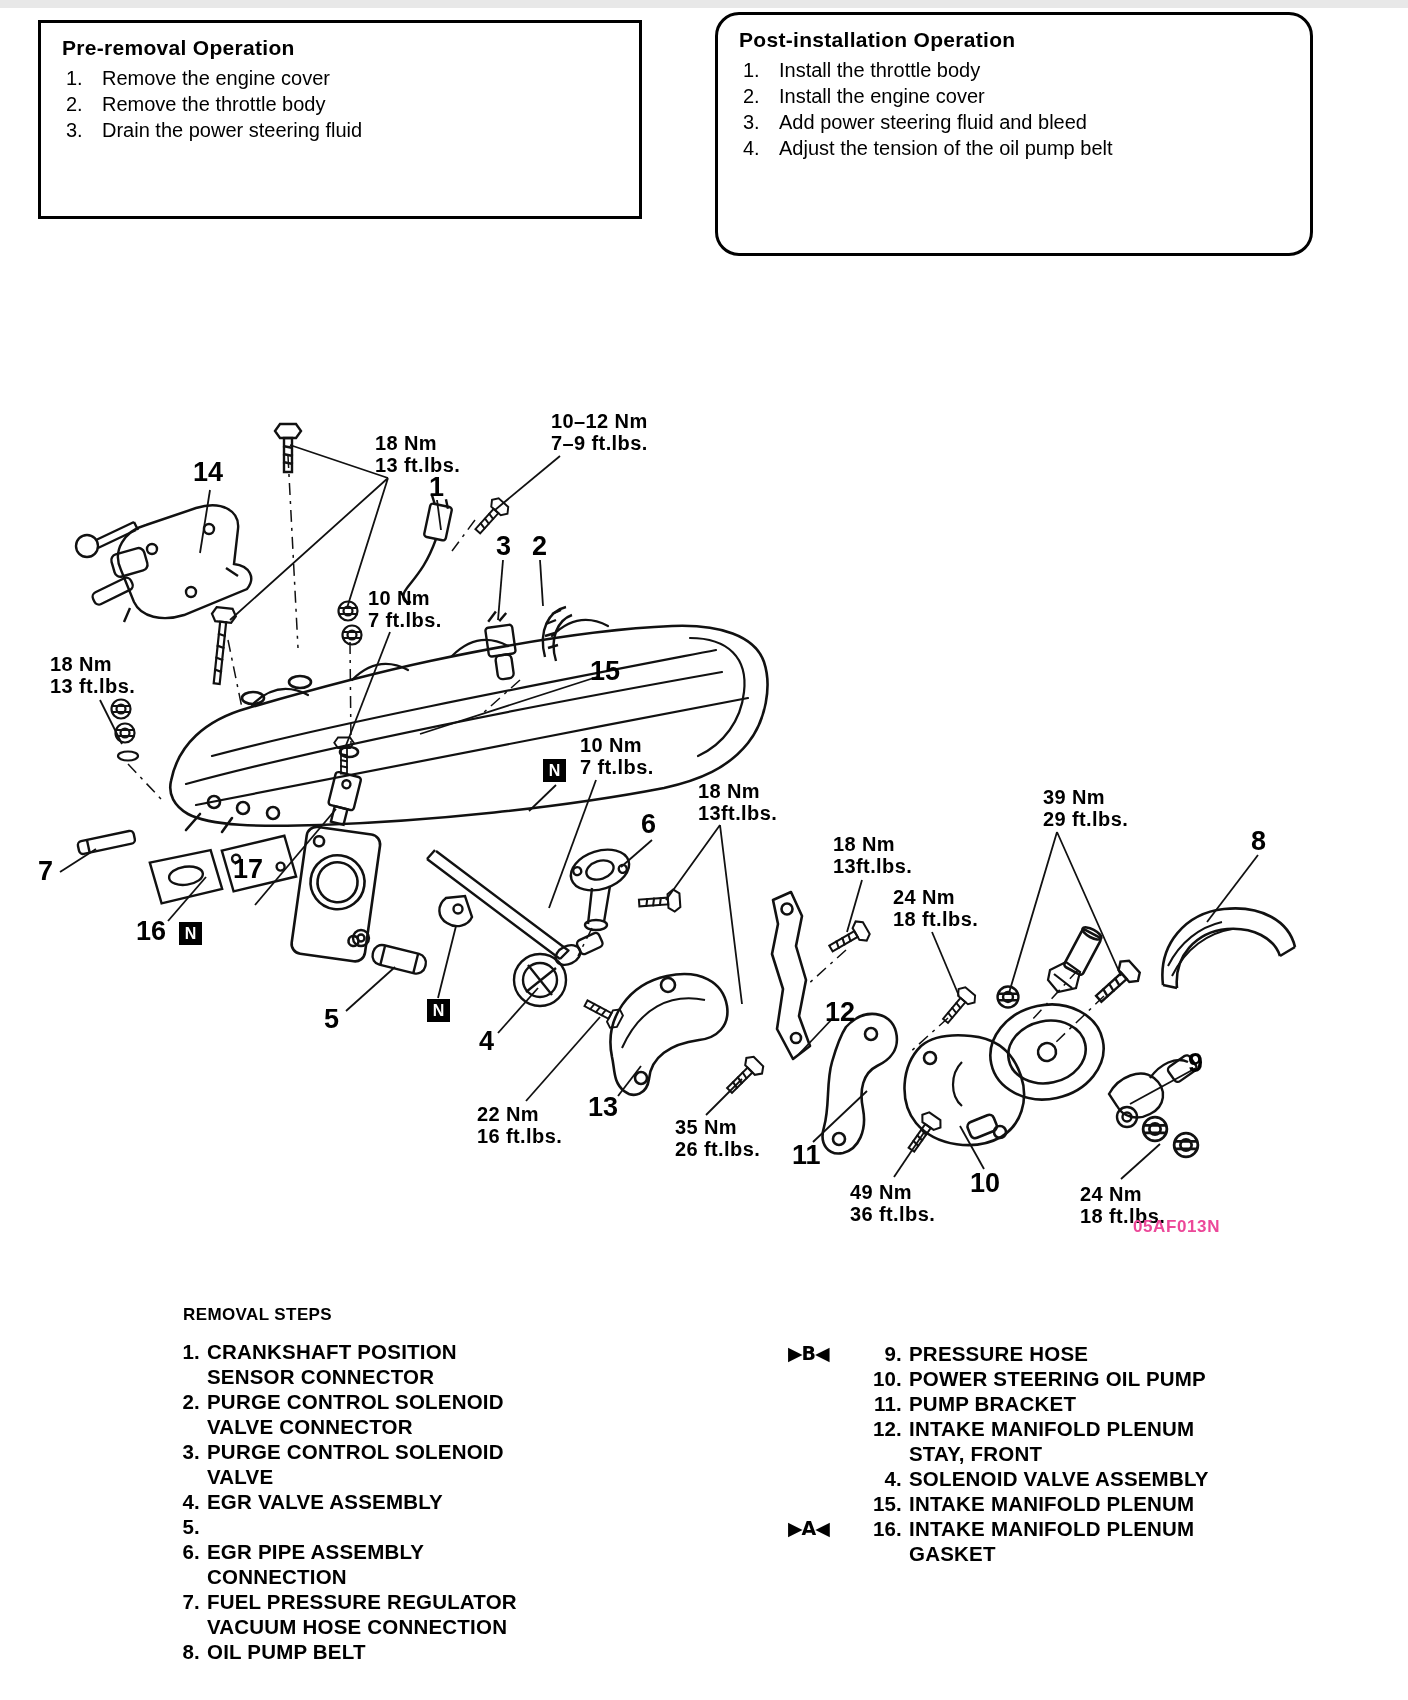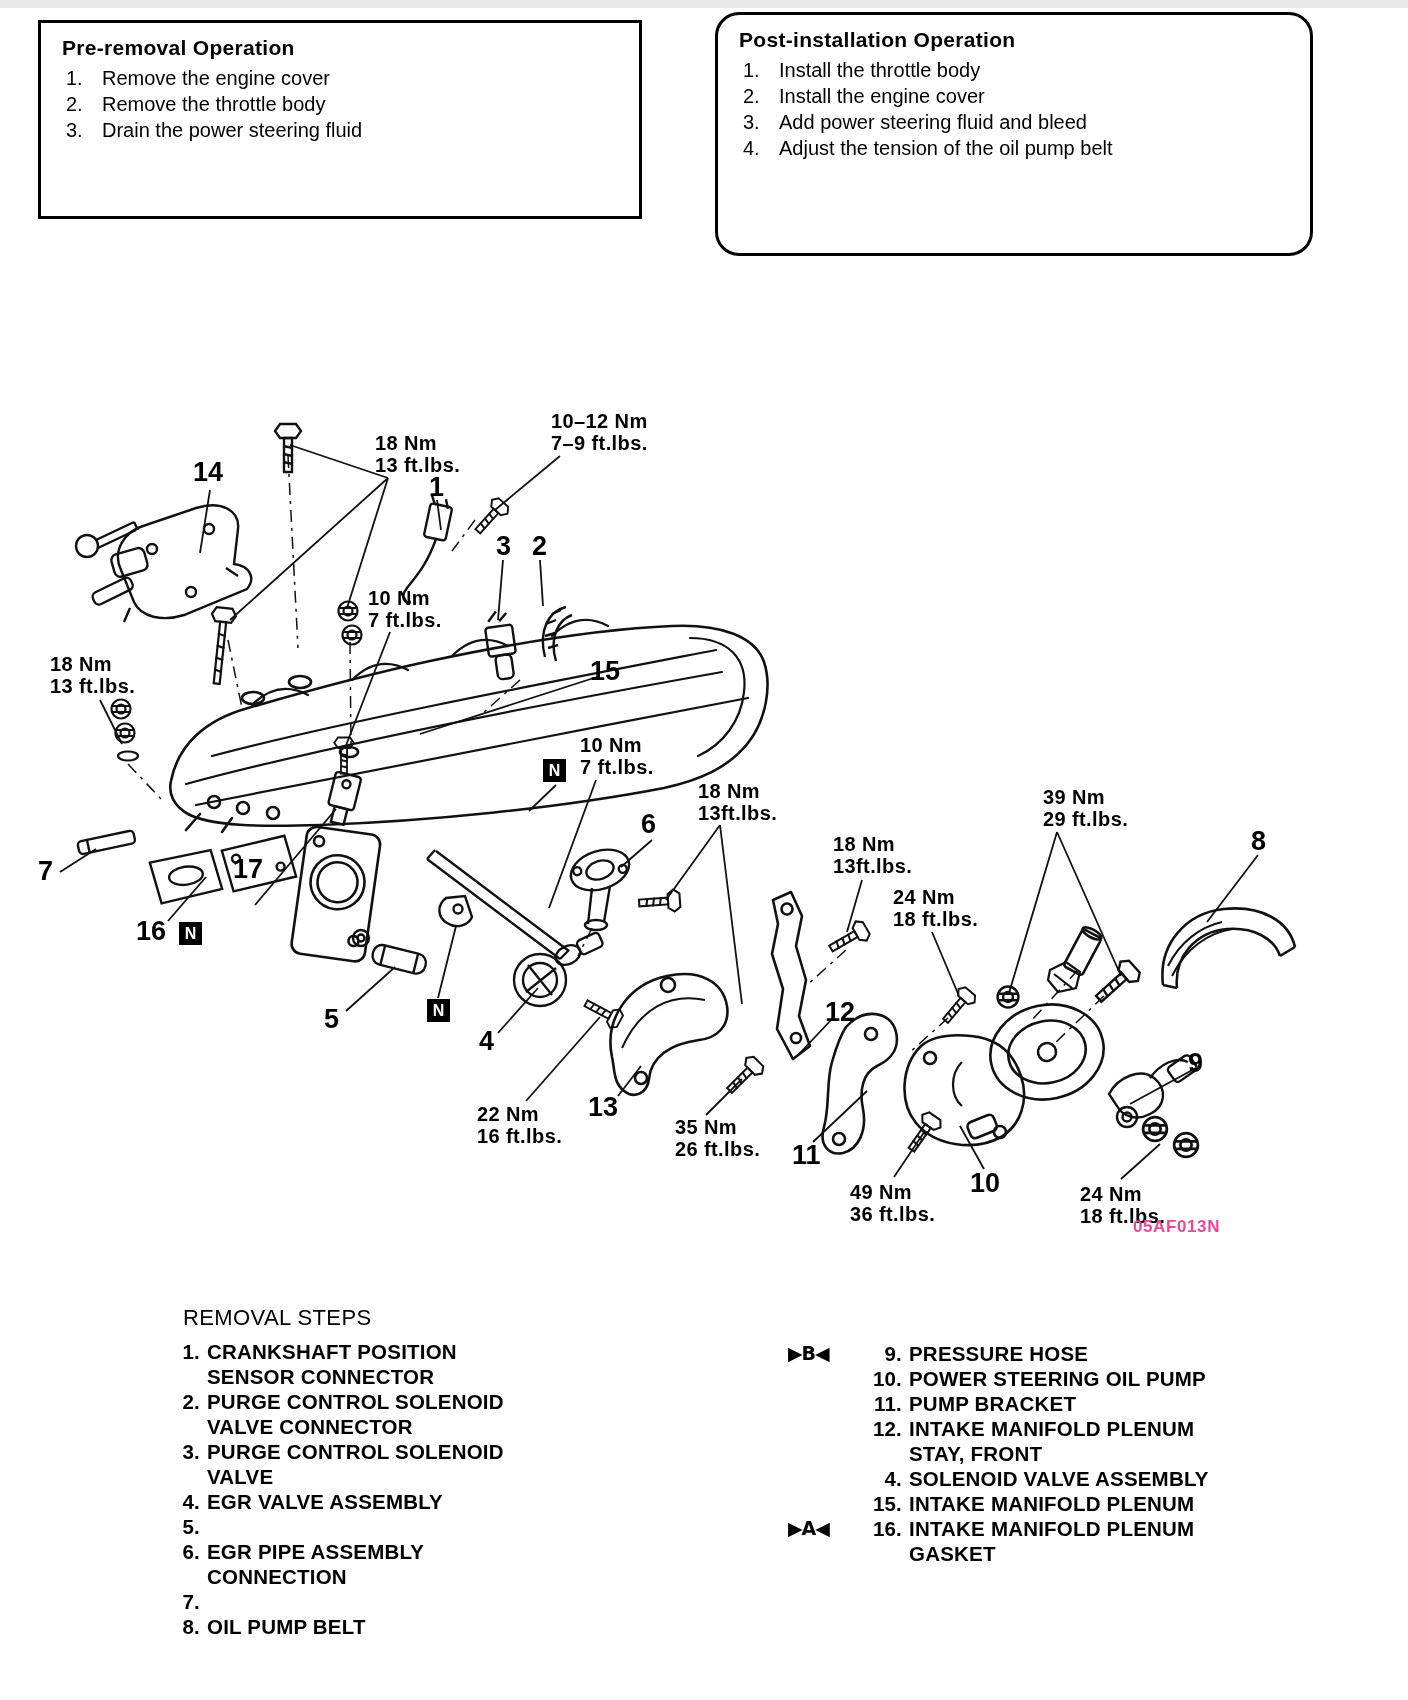--- a/index.html
+++ b/index.html
@@ -8,21 +8,21 @@
   .opbox{position:absolute;border:3px solid #000;background:#fff;}
   .opbox .title{font-weight:bold;font-size:21px;margin:13px 0 6px 21px;letter-spacing:.3px;}
   .oprow{display:flex;margin:0 0 1px 25px;font-size:20px;line-height:25px;}
   .oprow .num{width:36px;flex:none;}
   .art{position:absolute;left:0;top:0;}
   .tq{position:absolute;font-weight:bold;font-size:20px;line-height:21.5px;letter-spacing:.4px;white-space:nowrap;}
   .pn{position:absolute;font-weight:bold;font-size:27px;line-height:27px;white-space:nowrap;}
   .nbox{position:absolute;width:23px;height:23px;background:#000;color:#fff;font-weight:bold;
         font-size:16px;display:flex;align-items:center;justify-content:center;}
   .figcode{position:absolute;font-weight:bold;font-size:17px;letter-spacing:.6px;color:#ec4899;}
-  .steps-heading{position:absolute;font-weight:normal;font-size:22px;letter-spacing:.4px;text-align:center;}
+  .steps-heading{position:absolute;font-weight:bold;font-size:17px;letter-spacing:.4px;text-align:center;}
   .steps-col{position:absolute;font-weight:bold;font-size:20.5px;line-height:25px;letter-spacing:.2px;}
   .step{display:flex;}
   .step .num{flex:none;text-align:right;padding-right:7px;}
   .left-col .step .num{width:30px;}
   .right-col .step .marker{width:72px;flex:none;font-family:"DejaVu Sans",sans-serif;font-size:19px;letter-spacing:-1px;}
   .right-col .step .num{width:42px;}
   .left-col .step .txt{width:322px;}
   .right-col .step .txt{width:312px;}
 </style>
 </head>
@@ -431,20 +431,21 @@
     </div>
     <div class="step">
       <span class="num">5.</span>
     </div>
     <div class="step">
       <span class="num">6.</span>
       <span class="txt">EGR PIPE ASSEMBLY CONNECTION</span>
     </div>
     <div class="step">
       <span class="num">7.</span>
+      <span class="txt">FUEL PRESSURE REGULATOR VACUUM HOSE CONNECTION</span>
     </div>
     <div class="step">
       <span class="num">8.</span>
       <span class="txt">OIL PUMP BELT</span>
     </div>
   </div>
 
   <div class="steps-col right-col" style="left:788px;top:1333px">
     <div class="step">
       <span class="marker">▶B◀</span>

